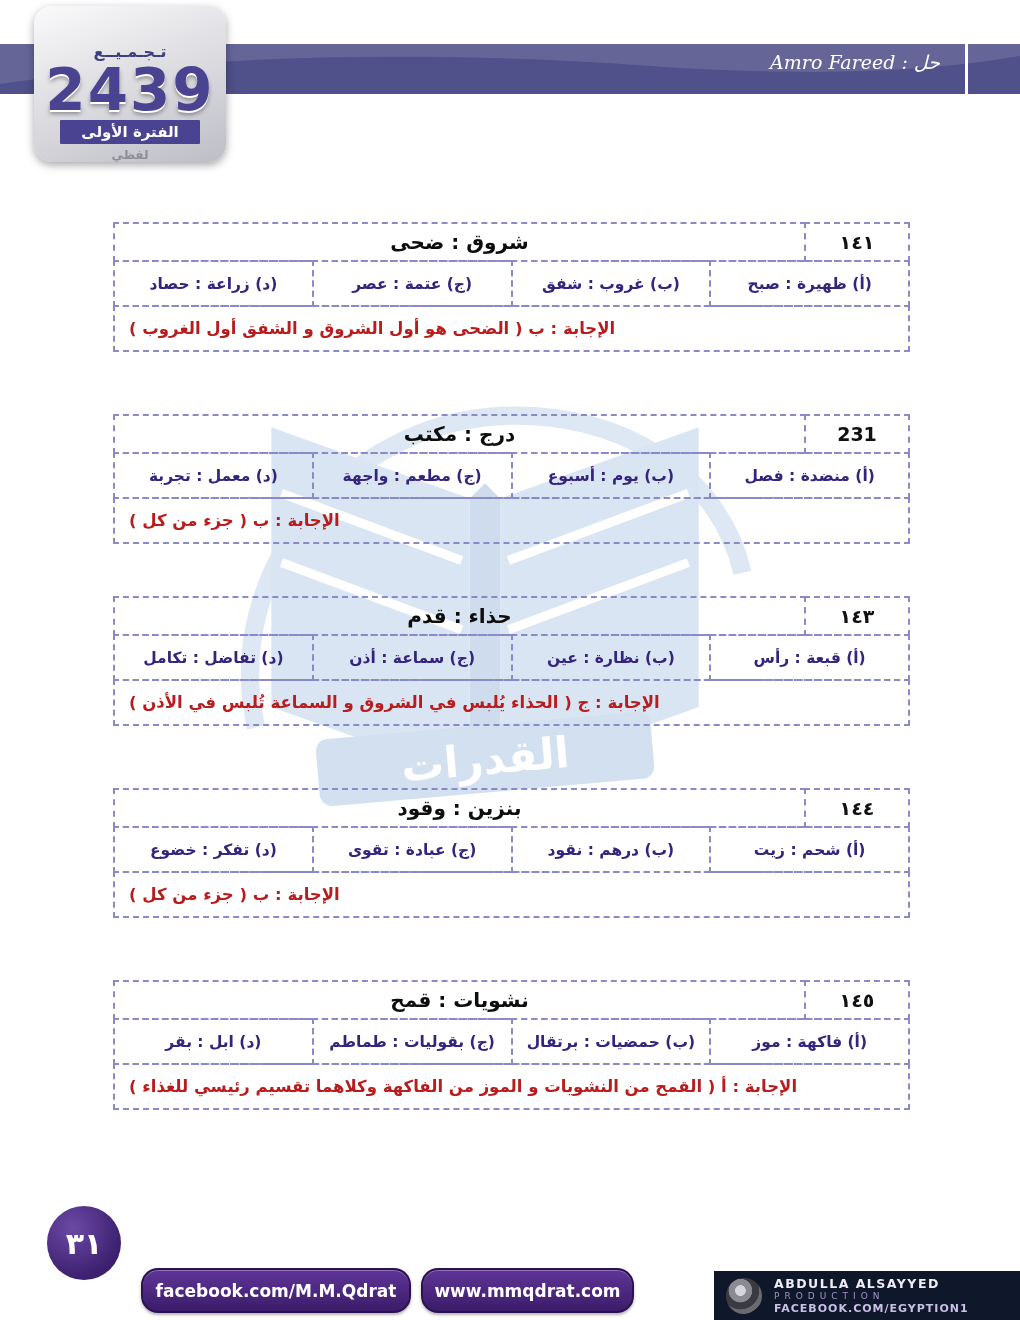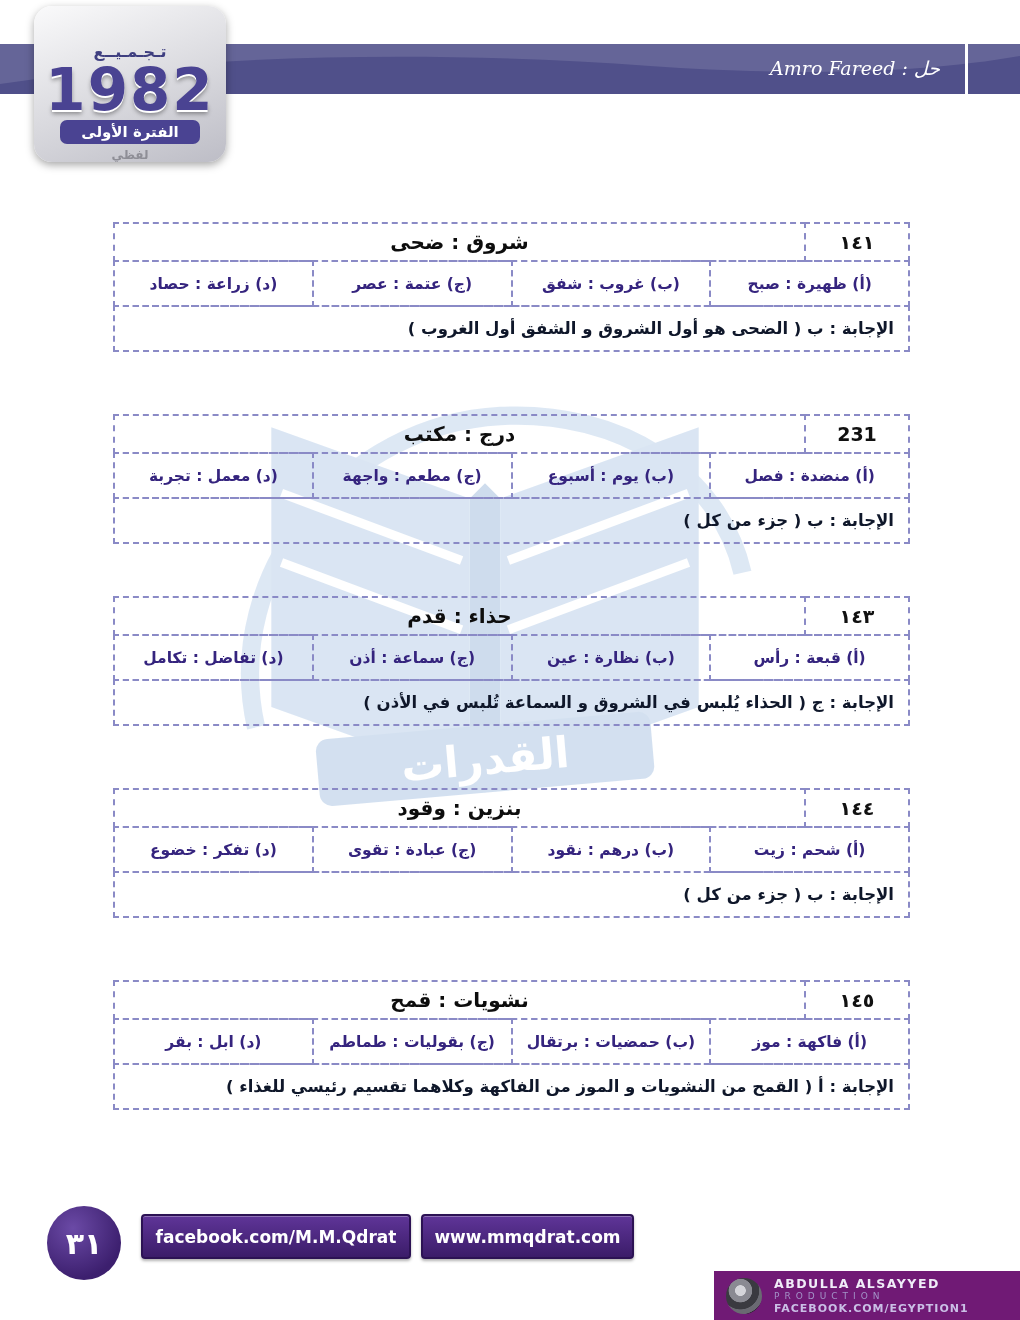--- a/index.html
+++ b/index.html
@@ -5,66 +5,66 @@
   * { margin:0; padding:0; box-sizing:border-box; }
   html,body { width:1020px; height:1320px; }
   body { background:#ffffff; font-family:"DejaVu Sans", sans-serif; position:relative; overflow:hidden; }
 
   
   .watermark { position:absolute; left:195px; top:330px; width:580px; height:520px; opacity:.5; z-index:0; }
 
   
   .band { position:absolute; left:0; top:44px; width:1020px; height:50px; background:#50508a; z-index:1; }
   .band-wave { position:absolute; inset:0; }
-  .band-credit { position:absolute; right:80px; top:44px; height:48px; display:flex; align-items:center;
+  .band-credit { position:absolute; right:80px; top:38px; height:48px; display:flex; align-items:center;
                  direction:rtl; color:#ffffff; font-size:19px; font-style:italic;
                  font-family:"DejaVu Serif","DejaVu Sans",serif; z-index:2; }
   .band-sep { position:absolute; right:52px; top:44px; width:3px; height:50px; background:#ffffff; z-index:2; }
 
   
   .logo { position:absolute; left:34px; top:6px; width:192px; height:156px; border-radius:18px;
           background:linear-gradient(160deg,#fafafb,#d9d9de 55%,#bdbdc6);
           box-shadow:0 3px 9px rgba(0,0,0,.35); z-index:3;
           display:flex; flex-direction:column; align-items:center; padding-top:9px;justify-content:flex-end; }
   .logo-top  { color:#3f3f80; font-size:16px; font-weight:bold; }
   .logo-year { color:#4a4392; font-size:58px; font-weight:bold; line-height:1; letter-spacing:2px;
                text-shadow:0 2px 0 #ffffff, 0 4px 4px rgba(0,0,0,.35); }
   .logo-band { background:#4a4392; color:#ffffff; font-size:15px; font-weight:bold;
-               padding:3px 21px; border-radius:7px; margin-top:1px; }
+               padding:3px 21px; border-radius:1px; margin-top:1px; }
   .logo-sub  { color:#8e8e96; font-size:12px; font-weight:bold; margin-top:4px; }
 
   
   .qblock { position:absolute; left:113px; width:797px; direction:rtl; z-index:1; }
   .qrow { display:flex; }
   .qrow + .qrow { margin-top:-2px; }
   .cell { border:2px dashed #8a8ac6; display:flex; align-items:center; justify-content:center;
           font-weight:bold; background:transparent; }
   .cell + .cell { margin-right:-2px; }
   .qhead .cell { height:40px; }
   .qopts .cell { height:47px; }
   .qans  .cell { height:47px; }
   .numcell   { flex:0 0 106px; font-size:19px; color:#111111; }
   .titlecell { flex:1; font-size:20px; color:#0d0d0d; }
   .opt       { flex:1; font-size:15.5px; color:#35247e; padding:0 5px; text-align:left; }
-  .anscell   { flex:1; justify-content:flex-start; padding:0 14px; font-size:16.5px; color:#0f172a; }
+  .anscell   { flex:1; justify-content:flex-end; padding:0 14px; font-size:16.5px; color:#b91c1c; }
 
   
   .pagenum { position:absolute; left:47px; top:1206px; width:74px; height:74px; border-radius:50%;
              background:radial-gradient(circle at 35% 30%, #6b4aa6, #3c1f6e 72%);
              color:#ffffff; display:flex; align-items:center; justify-content:center;
              font-size:30px; font-weight:bold; z-index:1; }
-  .btn { position:absolute; top:1214px; height:45px; border-radius:4px;
+  .btn { position:absolute; top:1268px; height:45px; border-radius:17px;
          background:linear-gradient(180deg,#5f3598,#3b1c69); border:2px solid #2c1254;
          box-shadow:inset 0 1px 0 rgba(255,255,255,.3), 0 2px 3px rgba(0,0,0,.3);
          color:#ffffff; display:flex; align-items:center; justify-content:center;
          font-size:17px; font-weight:bold; z-index:1; }
   .btn-fb  { left:141px; width:270px; }
   .btn-web { left:421px; width:213px; }
 
-  .prod { position:absolute; left:714px; top:1271px; width:306px; height:49px; background:#701a75;
+  .prod { position:absolute; left:714px; top:1271px; width:306px; height:49px; background:#0f172a;
           display:flex; align-items:center; padding:0 12px; gap:12px; z-index:1; }
   .lens { width:36px; height:36px; border-radius:50%; flex:0 0 36px;
           background:radial-gradient(circle at 40% 35%, #d5d5da 0 16%, #8a8a92 18% 36%,
                      #3a3a40 38% 58%, #6a6a72 60% 74%, #242428 76% 100%); }
   .prod-text { display:flex; flex-direction:column; line-height:1.2; }
   .prod-l1 { color:#f0ecf8; font-size:12.5px; font-weight:bold; letter-spacing:1.5px; }
   .prod-l2 { color:#a393c8; font-size:9px;  letter-spacing:5px; }
   .prod-l3 { color:#cabfe6; font-size:11px; font-weight:bold; letter-spacing:1px; }
 </style>
 </head>
@@ -88,21 +88,21 @@
 <div class="band">
   <svg class="band-wave" width="1020" height="50" viewBox="0 0 1020 50" preserveAspectRatio="none">
     <path d="M0,40 C200,10 430,6 650,22 C810,33 930,28 1020,12 L1020,0 L0,0 Z" fill="rgba(255,255,255,0.12)"></path>
   </svg>
 </div>
 <div class="band-credit">حل : Amro Fareed</div>
 <div class="band-sep"></div>
 
 <div class="logo">
   <div class="logo-top">تـجـمـيــع</div>
-  <div class="logo-year">1982</div>
+  <div class="logo-year">2439</div>
   <div class="logo-band">الفترة الأولى</div>
   <div class="logo-sub">لفظي</div>
 </div>
 
 <div class="qblock" style="top:222px">
   <div class="qrow qhead">
     <div class="cell numcell">
         <span>١٤١</span>
       </div>
     <div class="cell titlecell">

